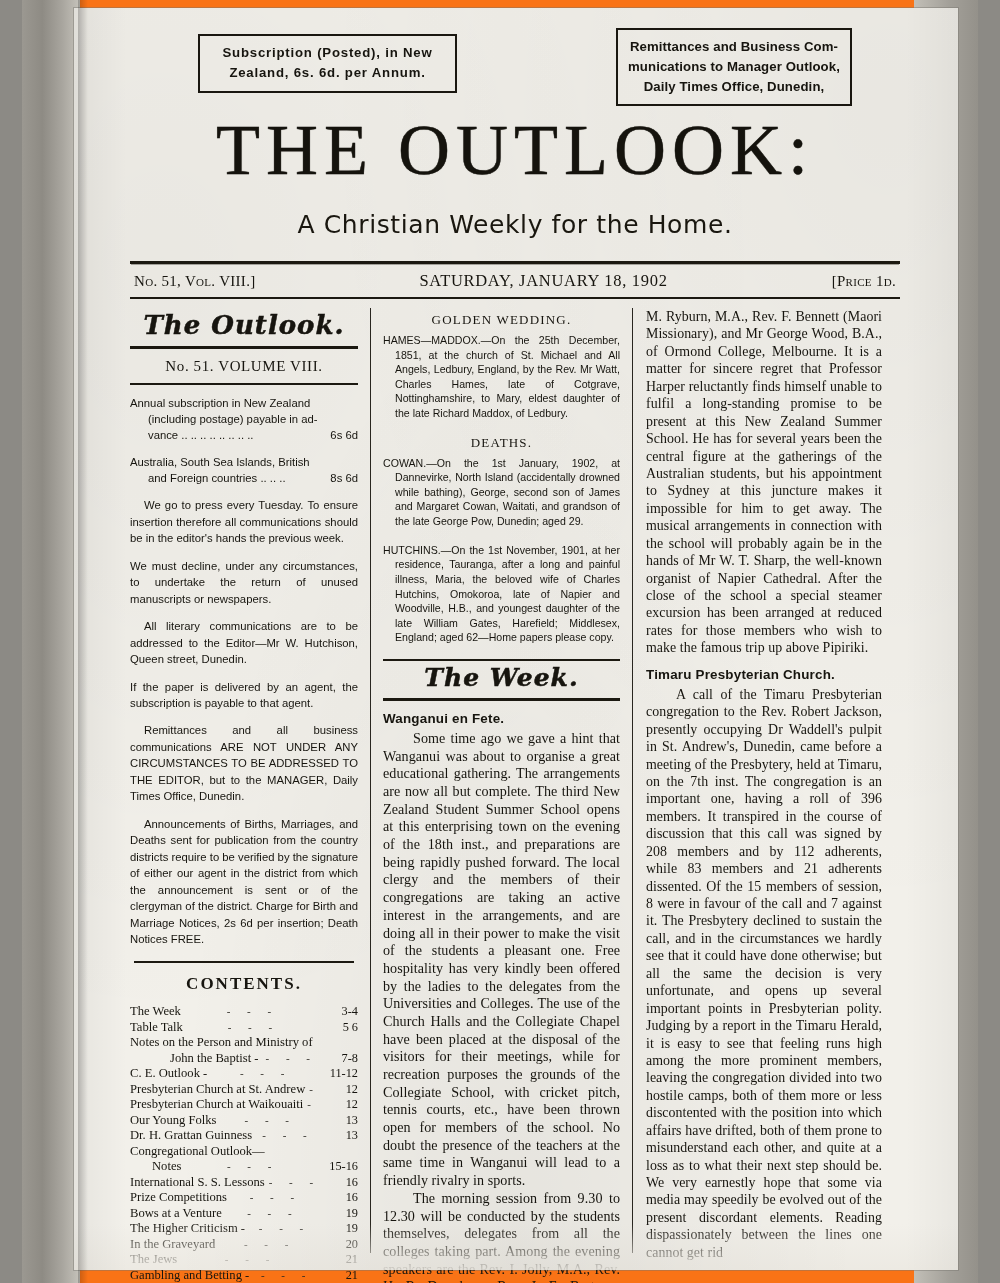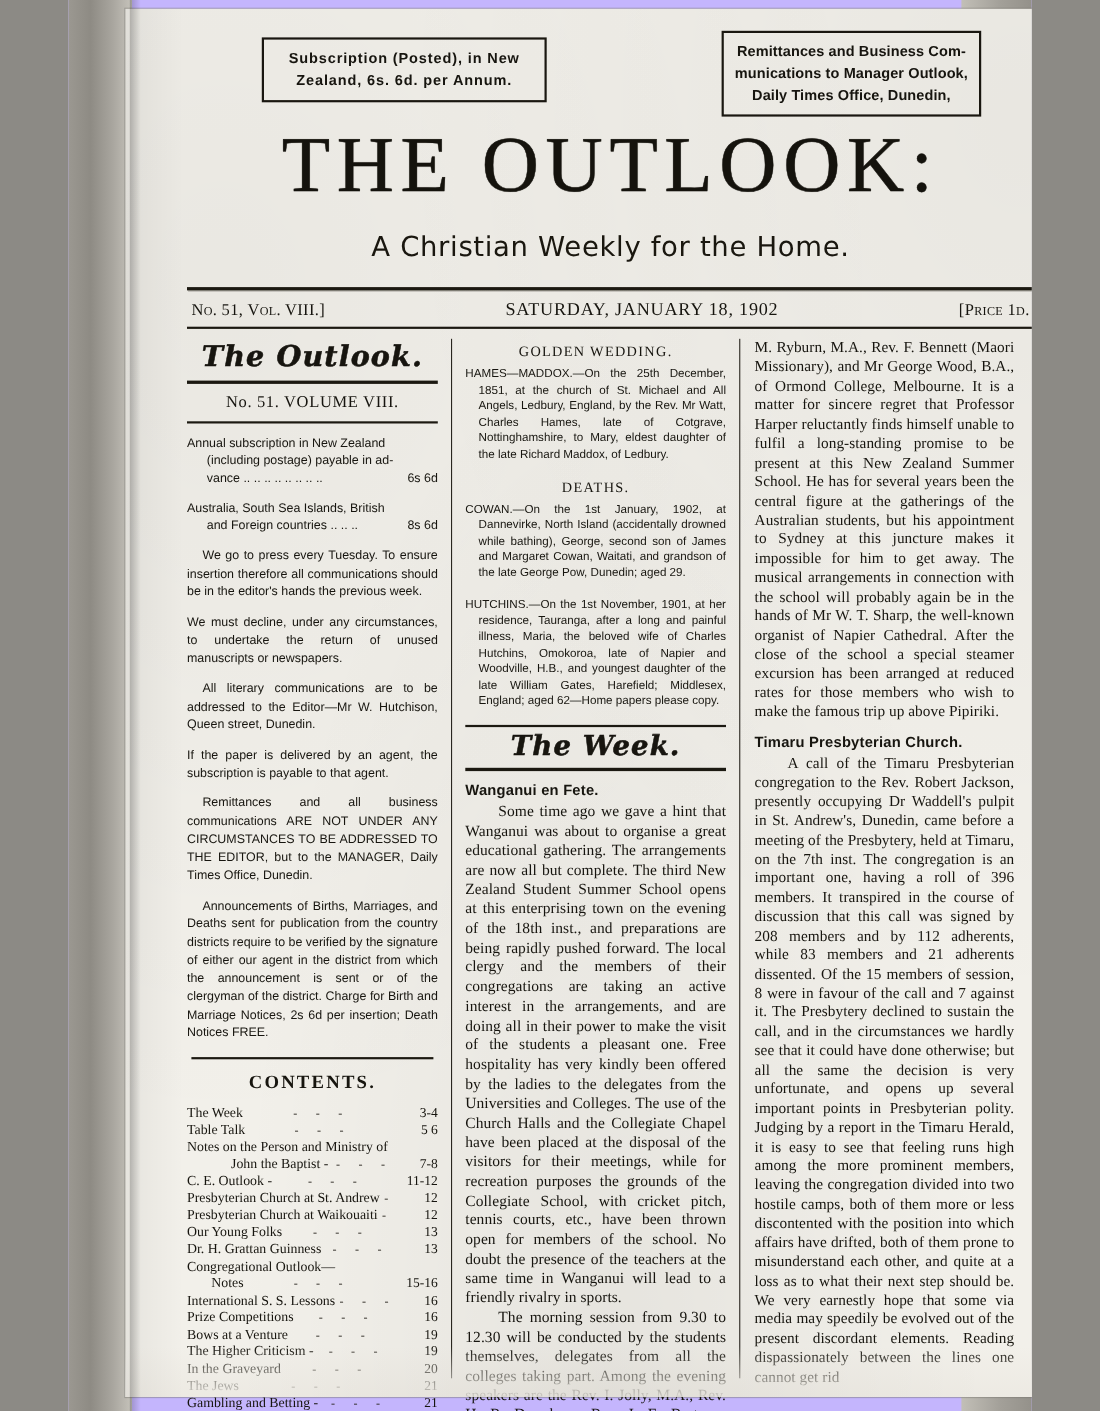--- a/index.html
+++ b/index.html
@@ -3,24 +3,24 @@
 <meta charset="utf-8">
 <title>The Outlook</title>
 <style>
   html, body {
     margin: 0;
     padding: 0;
     background: #8c8a85;
   }
   .page {
     position: relative;
-    width: 876px;
+    width: 956px;
     height: 1283px;
     margin: 0 auto;
-    background: #c4b5fd;
+    background: #f97316;
     overflow: hidden;
     font-family: "Liberation Serif", "DejaVu Serif", serif;
   }
   
   .sheet {
     position: absolute;
     left: 52px;
     top: 8px;
     width: 884px;
     height: 1262px;

